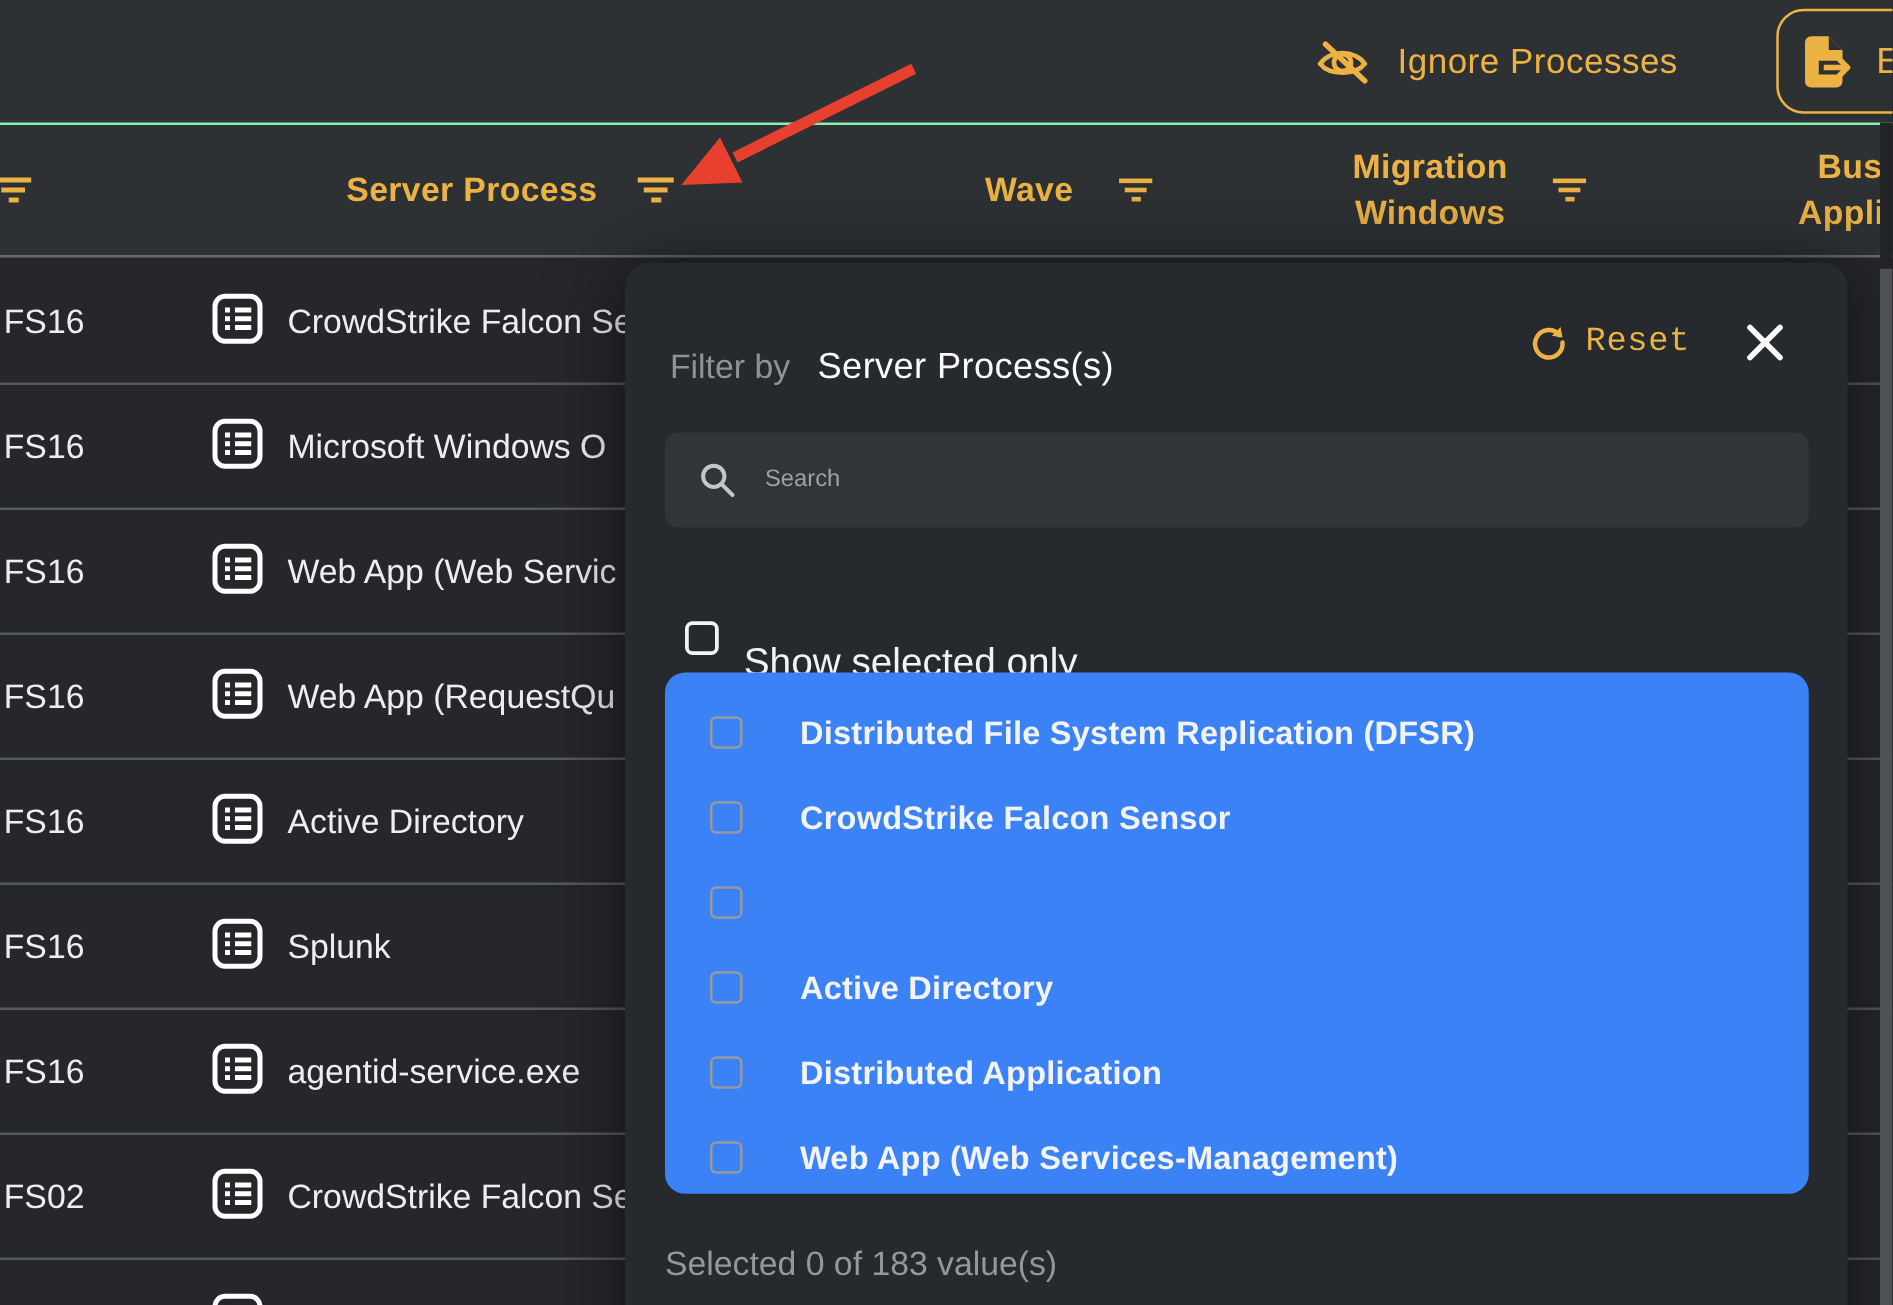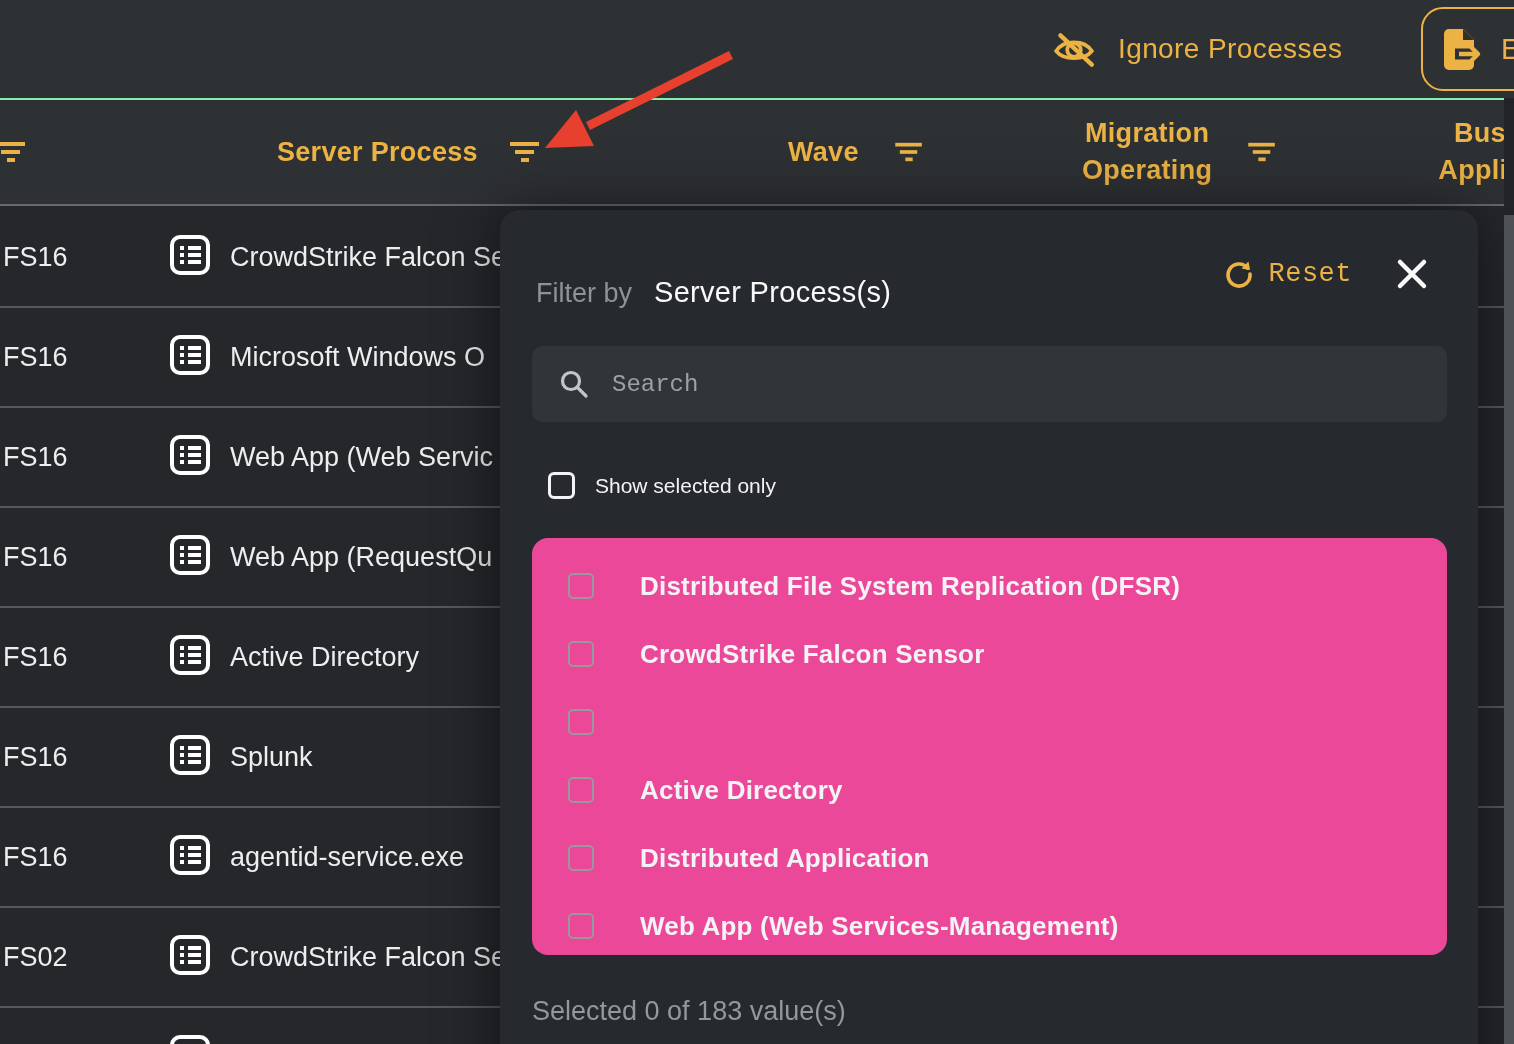--- a/index.html
+++ b/index.html
@@ -64,31 +64,31 @@
   .reset-btn { display:flex; align-items:center; gap:14px; cursor:pointer; }
   .reset-btn .lbl { font-size:27px; color:#ecb344; letter-spacing:.5px;font-family:Liberation Mono, monospace; }
   .close-btn { cursor:pointer; display:flex; }
   .searchbox {
     position:absolute; left:32px; top:136px; width:915px; height:76px;
     background:#31353a; border-radius:10px;
     display:flex; align-items:center; gap:22px; padding:0 26px;
   }
   .searchbox input {
     flex:1; background:transparent; border:none; outline:none;
-    font-family:Liberation Mono, monospace; font-size:24px; color:#e8e9ea;
+    font-family:Liberation Sans, sans-serif; font-size:19px; color:#e8e9ea;
   }
   .searchbox input::placeholder { color:#9da1a5; }
   .show-selected { position:absolute; left:48px; top:262px; display:flex; align-items:center; gap:20px; cursor:pointer; }
   .show-selected .cb {
     width:27px; height:27px; border:3px solid #f2f3f4; border-radius:6px; background:transparent;
   }
-  .show-selected .lbl { font-size:21px; color:#f2f3f4; }
+  .show-selected .lbl { font-size:31px; color:#f2f3f4;margin-top:40px; }
   .optlist {
     position:absolute; left:32px; top:328px; width:915px; height:417px;
-    background:#ec4899; border-radius:16px; padding-top:14px; overflow:hidden;
+    background:#3b82f6; border-radius:16px; padding-top:14px; overflow:hidden;
   }
   .opt { height:68px; display:flex; align-items:center; padding-left:36px; gap:46px; cursor:pointer; }
   .opt .cb { width:26px; height:26px; border:2.5px solid #97999d; border-radius:5px; flex:0 0 auto; }
   .opt .lbl { font-size:26px; font-weight:600; letter-spacing:.2px; color:#f2f3f4; white-space:nowrap; }
   .modal-footer { position:absolute; left:32px; top:786px; font-size:27px; color:#94979b; }
   
   .arrow-svg { position:absolute; left:500px; top:30px; width:260px; height:140px; z-index:60; pointer-events:none; }
   .vscroll-track { position:absolute; right:0; top:98px; width:10px; height:946px; background:#212327; z-index:45; }
   .vscroll-thumb { position:absolute; right:0; top:215px; width:10px; height:829px; background:#4e5154; z-index:46; cursor:pointer; }
 </style>
@@ -147,21 +147,21 @@
         <rect x="0" y="2" width="29" height="4"></rect>
           <rect x="5" y="10" width="19" height="4"></rect>
           <rect x="11" y="18" width="8" height="4"></rect>
       </svg>
     </span>
   </div>
 
   <div class="hcell hcell-migration">
     <span class="hlbl">
       <span style="display:block;">Migration</span>
-      <span style="display:block;">Operating</span>
+      <span style="display:block;">Windows</span>
     </span>
     <span class="filter-btn">
       <svg width="28" height="22" viewBox="0 0 30 24" fill="#ecb344">
         <rect x="0" y="2" width="29" height="4"></rect>
           <rect x="5" y="10" width="19" height="4"></rect>
           <rect x="11" y="18" width="8" height="4"></rect>
       </svg>
     </span>
   </div>
 

